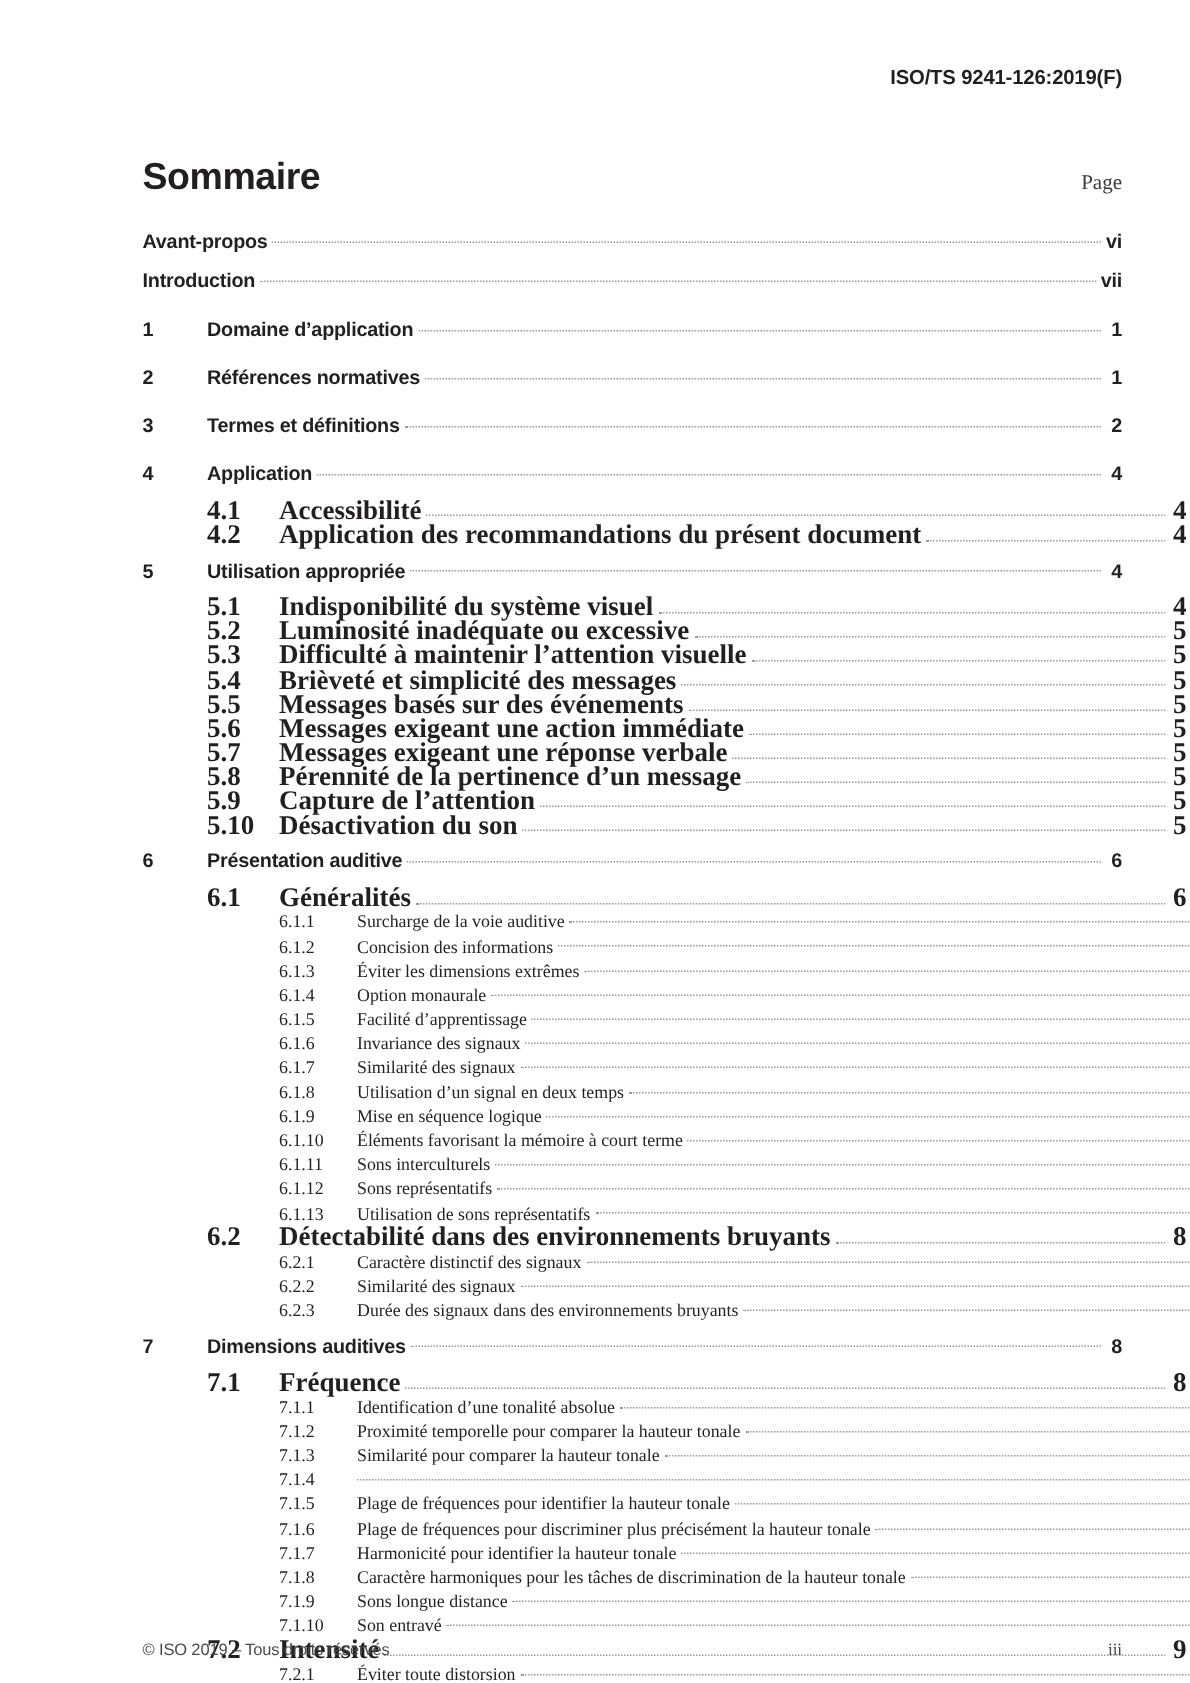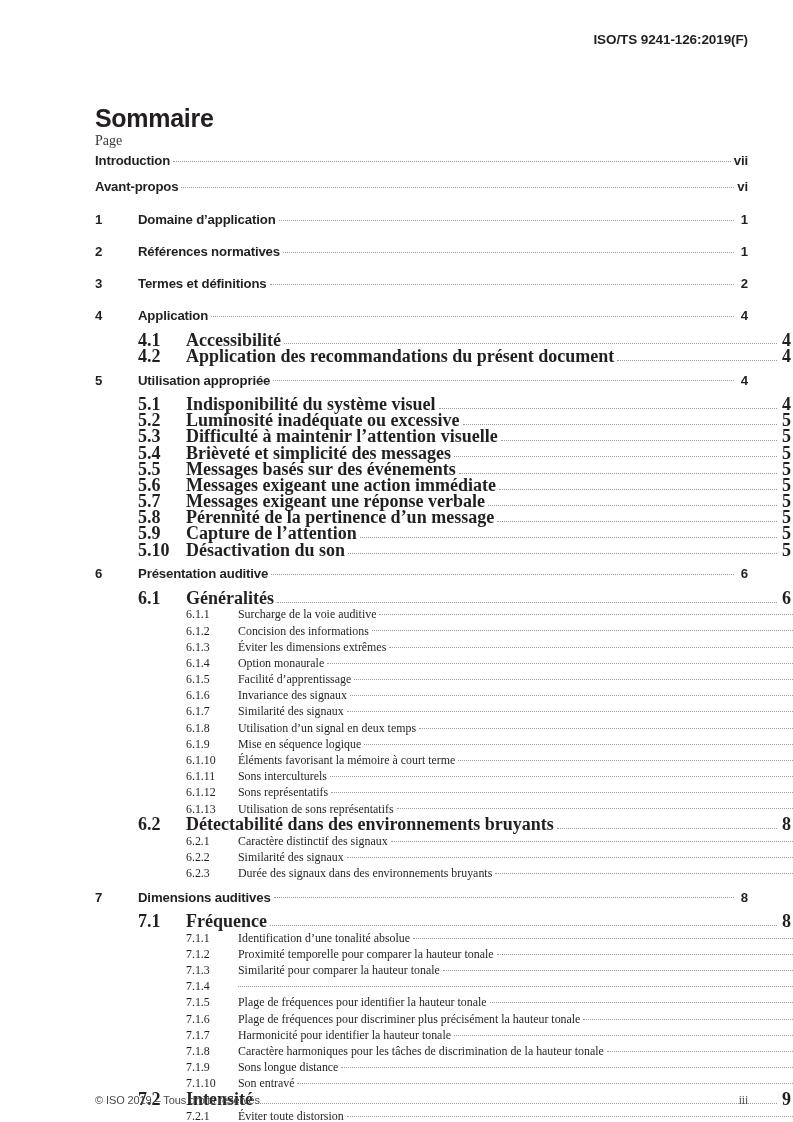--- a/index.html
+++ b/index.html
@@ -18,41 +18,40 @@
   .page {
     position: absolute;
     inset: 0;
     width: 793px;
     height: 1122px;
   }
 
   
   .doc-header {
     position: absolute;
-    top: 32px;
+    top: 44px;
     left: 95px;
     right: 45px;
     text-align: right;
     font-family: "Liberation Sans", "DejaVu Sans", sans-serif;
     font-weight: bold;
     font-size: 13.5px;
     letter-spacing: -0.1px;
     color: #231f20;
   }
 
   
   .title-row {
     position: absolute;
     top: 104px;
     left: 95px;
     right: 45px;
     display: flex;
     align-items: baseline;
     justify-content: space-between;
-    flex-direction: column;
   }
   .sommaire-title {
     font-family: "Liberation Sans", "DejaVu Sans", sans-serif;
     font-weight: bold;
     font-size: 25px;
     letter-spacing: -0.3px;
     color: #231f20;
   }
   .page-label {
     font-family: "Liberation Serif", "DejaVu Serif", serif;
@@ -180,29 +179,29 @@
   </div>
 
   <div class="title-row">
     <div class="sommaire-title">Sommaire</div>
     <div class="page-label">Page</div>
   </div>
 
   <div class="toc" id="toc-root">
       <div class="toc-row lvl0">
         <span class="num"></span>
-        <span class="label">Introduction</span>
-        <span class="leader"></span>
-        <span class="pg">vii</span>
+        <span class="label">Avant-propos</span>
+        <span class="leader"></span>
+        <span class="pg">vi</span>
       </div>
       <div class="toc-row lvl0">
         <span class="num"></span>
-        <span class="label">Avant-propos</span>
-        <span class="leader"></span>
-        <span class="pg">vi</span>
+        <span class="label">Introduction</span>
+        <span class="leader"></span>
+        <span class="pg">vii</span>
       </div>
       <div class="toc-row lvl1">
         <span class="num">1</span>
         <span class="label">Domaine d’application</span>
         <span class="leader"></span>
         <span class="pg">1</span>
       </div>
       <div class="toc-row lvl1">
         <span class="num">2</span>
         <span class="label">Références normatives</span>

